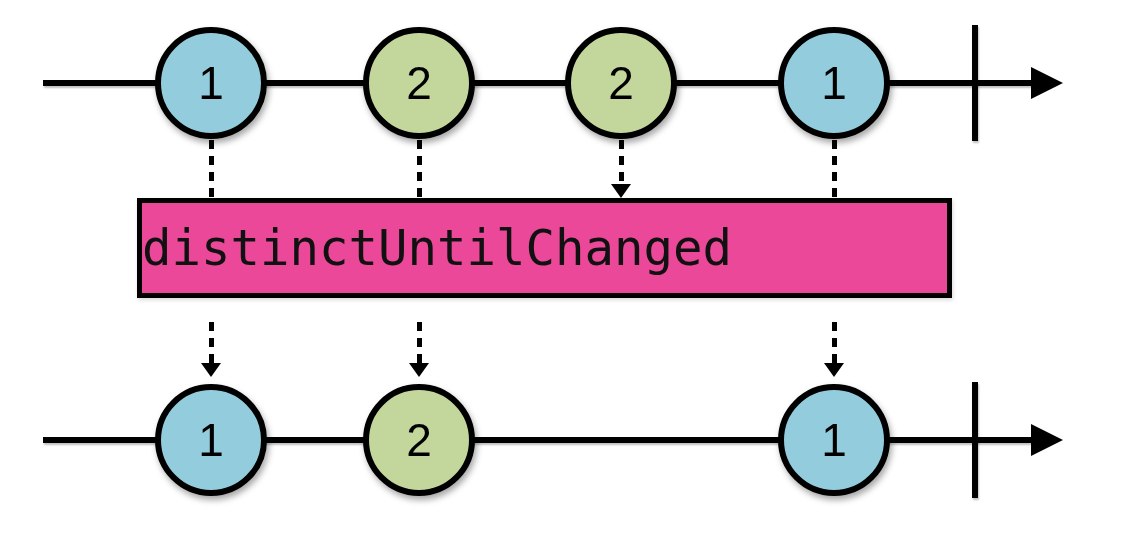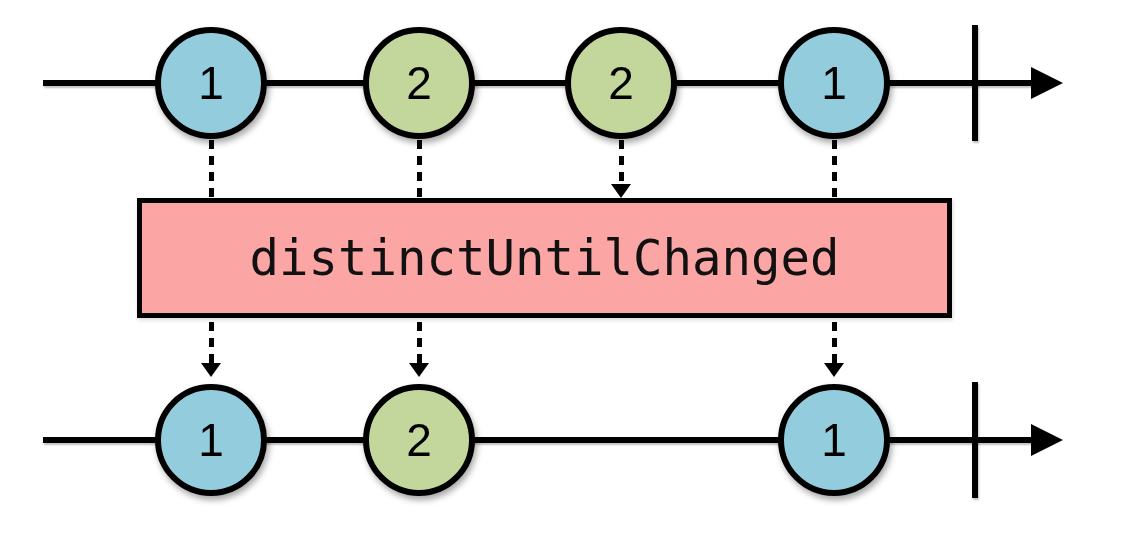--- a/index.html
+++ b/index.html
@@ -55,27 +55,27 @@
   .dash-arrow {
     position: absolute;
     width: 0; height: 0;
     border-left: 10px solid transparent;
     border-right: 10px solid transparent;
     border-top: 14px solid #000;
   }
   .operator-box {
     position: absolute;
     left: 137px; top: 198px;
-    width: 815px; height: 120px;
+    width: 815px; height: 100px;
     box-sizing: border-box;
     border: 5px solid #000;
-    background: #fca5a5;
+    background: #ec4899;
     display: flex;
     align-items: center;
-    justify-content: center;
+    justify-content: flex-start;
     box-shadow: 1px 2px 4px rgba(0,0,0,0.15);
   }
   .operator-label {
     font-family: "DejaVu Sans Mono", monospace;
     font-size: 49px;
     color: #111;
     white-space: nowrap;
   }
 </style>
 </head>

